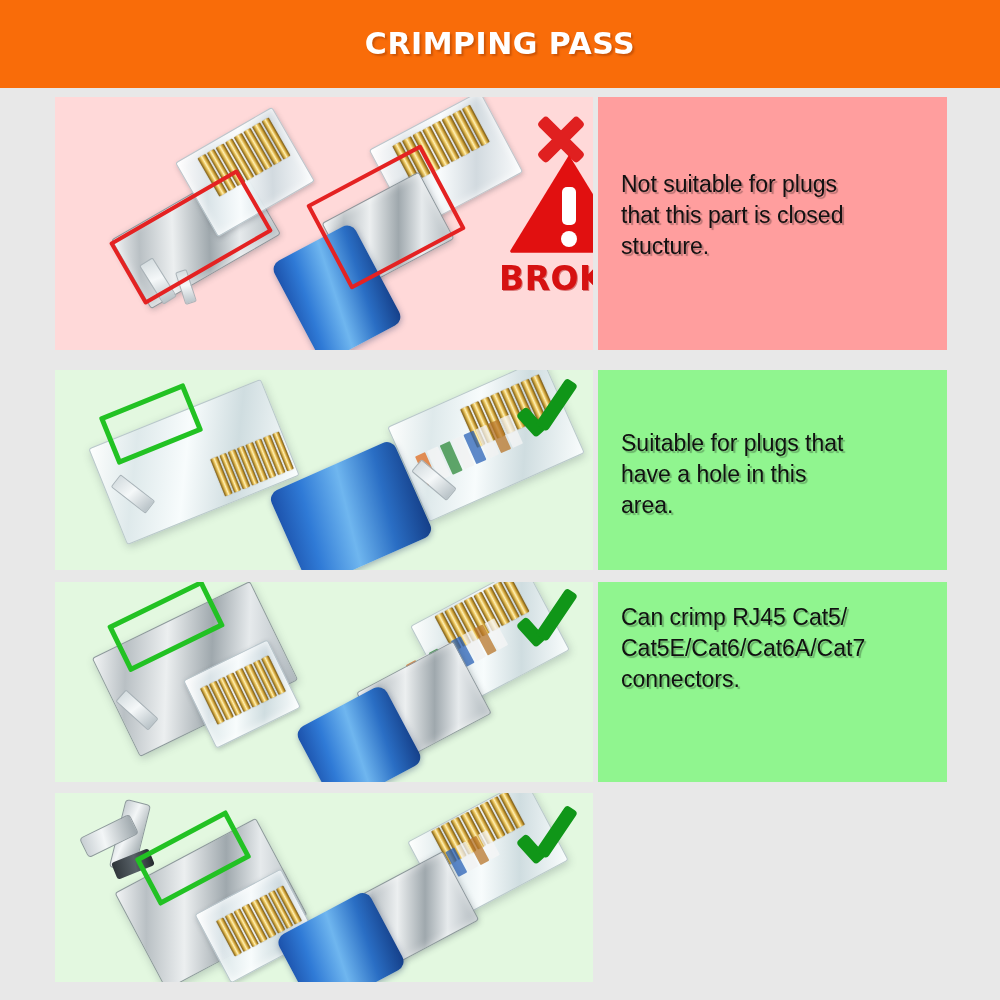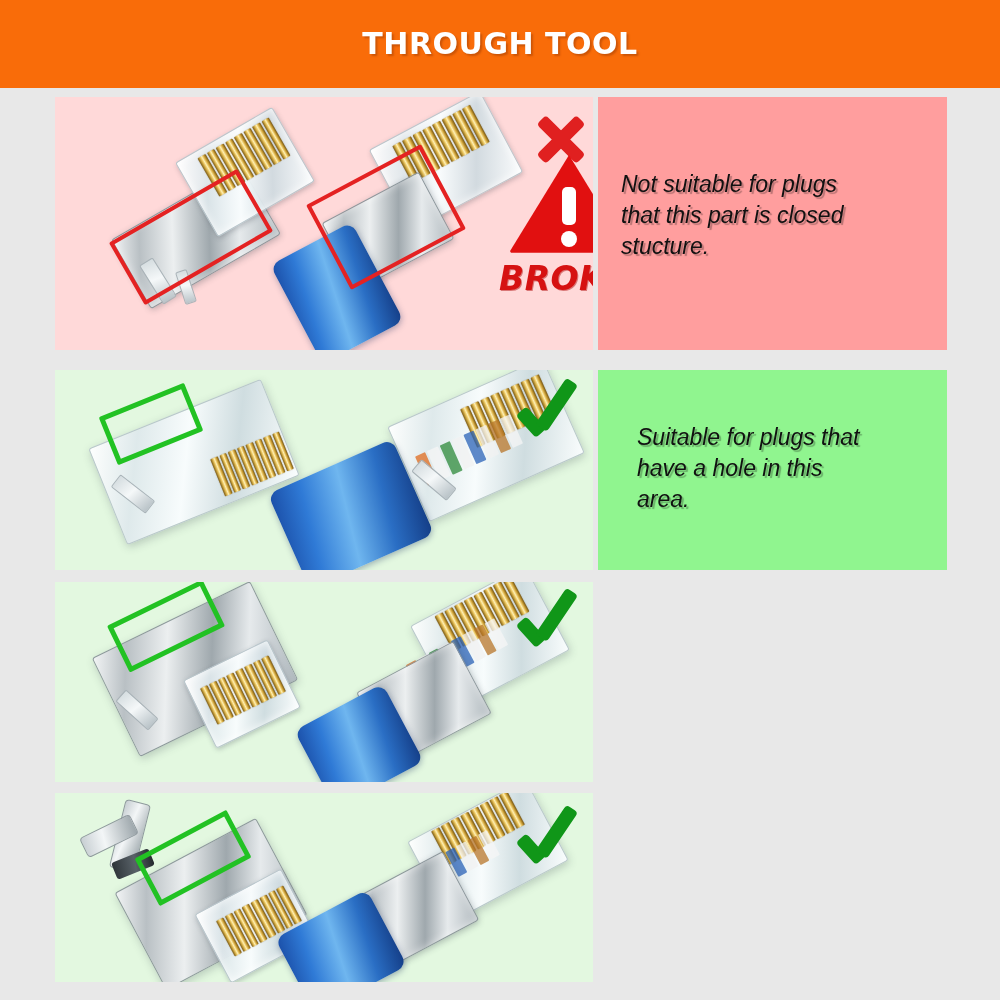--- a/index.html
+++ b/index.html
@@ -40,21 +40,20 @@
 
   .row { position: absolute; left: 55px; width: 892px; }
   #row-1 { top: 9px;   height: 253px; }
   #row-2 { top: 282px; height: 200px; }
   #row-3 { top: 494px; height: 200px; }
   #row-4 { top: 705px; height: 189px; }
 
   .panel-left, .panel-right {
     position: absolute; top: 0; height: 100%;
     overflow: hidden;
-    font-style: italic;
   }
   .panel-left  { left: 0;   width: 538px; }
   .panel-right { left: 543px; width: 349px; }
 
   .bad .panel-left  { background: #ffd9d9; }
   .bad .panel-right { background: #ff9e9e; }
   .good .panel-left  { background: #e3f8e0; }
   .good .panel-right { background: #90f58f; }
 
   
@@ -62,21 +61,21 @@
     position: absolute;
     left: 23px; right: 14px;
     font-family: "Liberation Sans", sans-serif;
     font-size: 23px;
     line-height: 31px;
     color: #111;
     text-shadow: 2px 2px 1px rgba(0,0,0,0.28);
     white-space: pre-line;
   }
   #cap-1 { top: 72px; }
-  #cap-2 { top: 52px; margin-left: 16px; }
+  #cap-2 { top: 58px; }
   #cap-3 { top: 20px; }
   #cap-4 { top: 12px; }
 
   
   .mark { position: absolute; }
 
   .cross { width: 62px; height: 62px; }
   .cross i {
     position: absolute; left: 4px; top: 26px;
     width: 56px; height: 13px; border-radius: 4px;
@@ -189,21 +188,21 @@
   .hl { position: absolute; border-style: solid; border-radius: 2px; background: transparent; }
   .hl-red   { border-color: #e42222; border-width: 4px; }
   .hl-green { border-color: #22c223; border-width: 5px; }
 
   .shadow-soft { box-shadow: 0 3px 8px rgba(60,70,80,.25); }
 </style>
 </head>
 <body>
 
 <div class="header-banner">
-  <div class="header-line">THROUGH TOOL</div>
+  <div class="header-line">CRIMPING PASS</div>
 </div>
 
 <div class="board">
 
   <div class="row bad" id="row-1">
 
     <div class="panel-left">
 
       <div class="photo" style="left:48px; top:8px; width:210px; height:230px;">
         <div class="plug body-metal" style="left:18px; top:92px; width:150px; height:80px; transform:rotate(-30deg);"></div>
@@ -367,20 +366,25 @@
         <div class="plug body-metal" style="left:36px; top:78px; width:110px; height:82px; transform:rotate(-28deg);"></div>
         <div class="cable" style="left:-24px; top:118px; width:100px; height:88px; transform:rotate(-28deg);"></div>
       </div>
 
       <div class="mark check" style="left:462px; top:6px;">
         <i></i>
           <i></i>
       </div>
     </div>
 
+    <div class="panel-right">
+      <div class="caption" id="cap-3">Can crimp RJ45 Cat5/
+Cat5E/Cat6/Cat6A/Cat7
+connectors.</div>
+    </div>
   </div>
 
   <div class="row good" id="row-4">
 
     <div class="panel-left">
 
       <div class="photo" style="left:24px; top:2px; width:290px; height:188px;">
         <div class="jaw" style="left:38px; top:6px; width:26px; height:70px; transform:rotate(14deg);"></div>
         <div class="jaw" style="left:2px; top:30px; width:56px; height:22px; transform:rotate(-26deg);"></div>
         <div class="jaw-dark" style="left:34px; top:60px; width:40px; height:18px; transform:rotate(-22deg);"></div>

